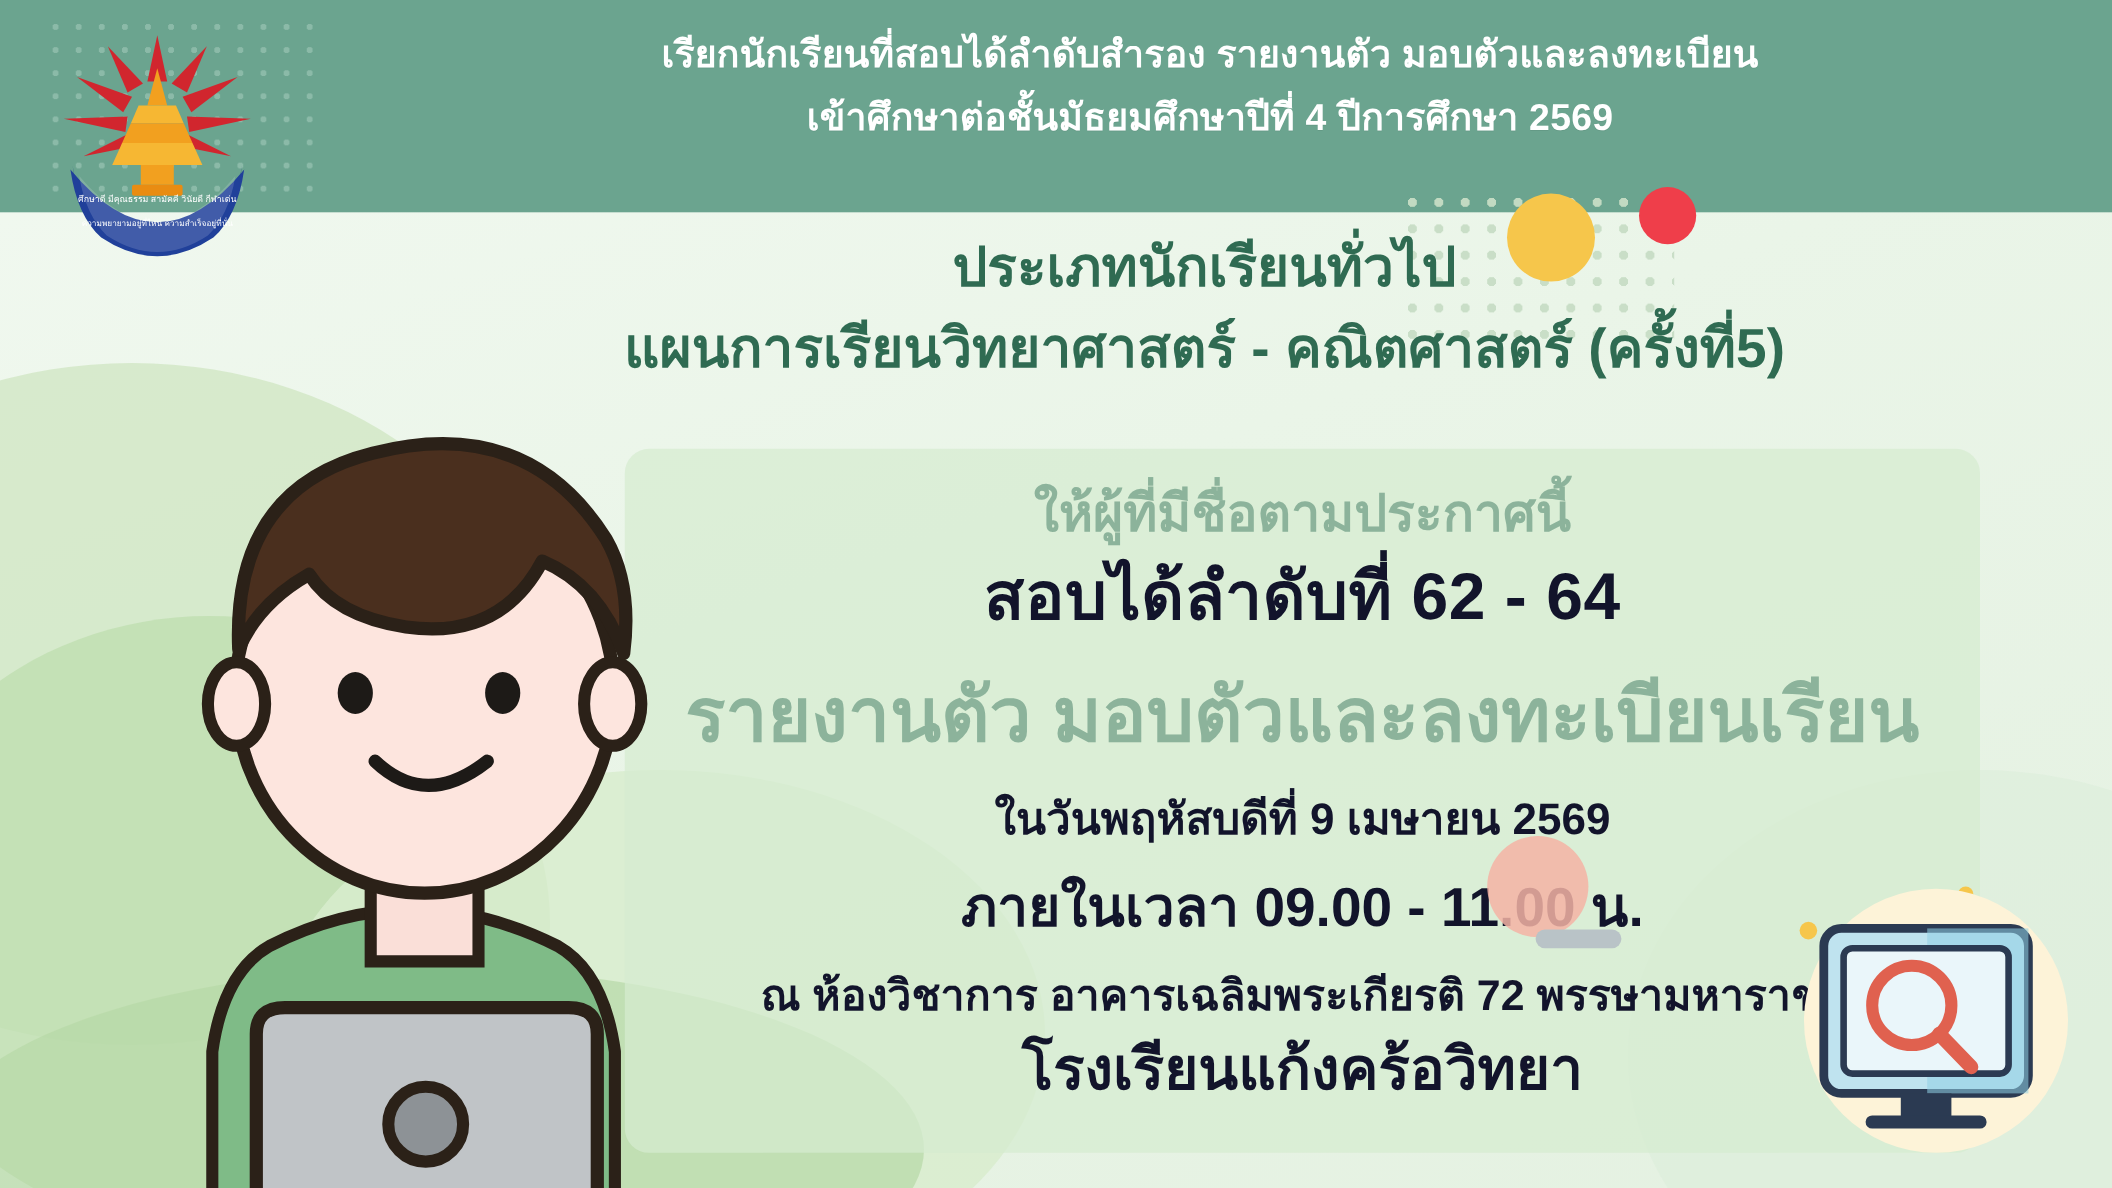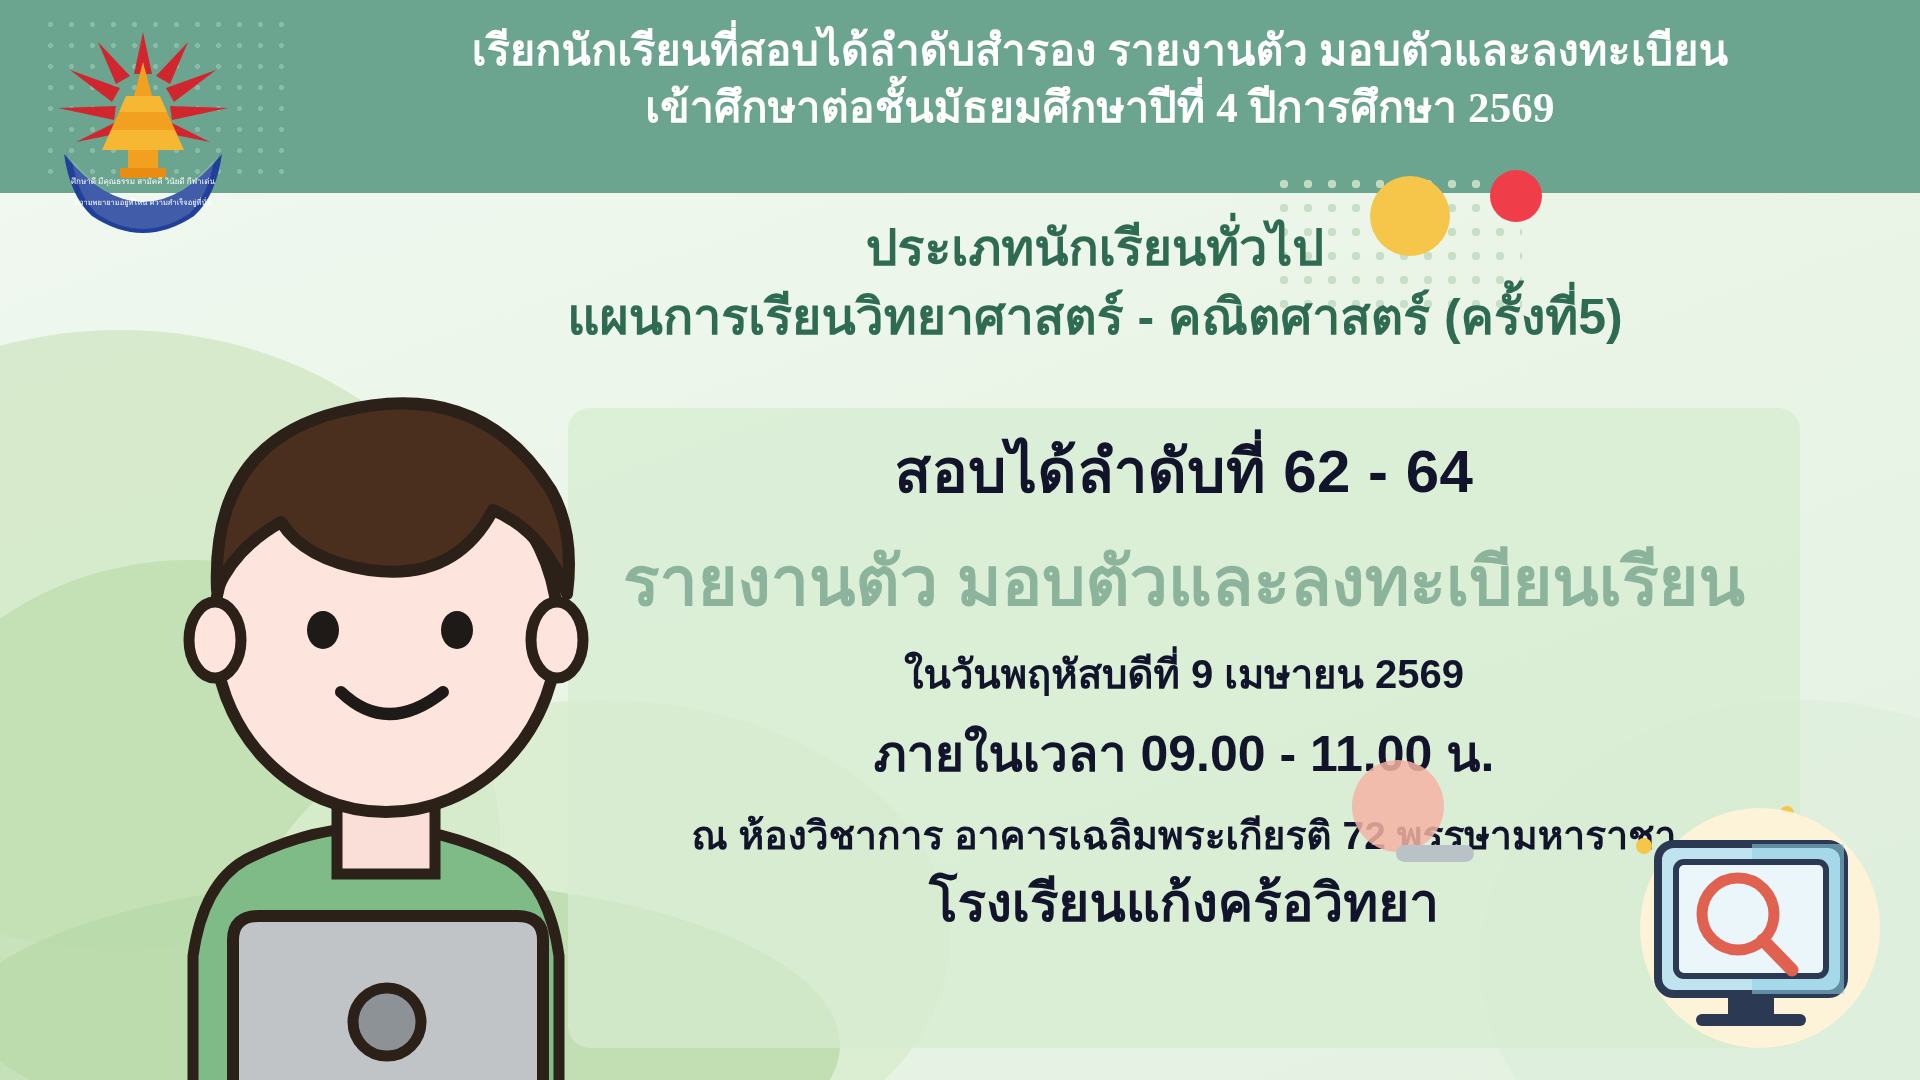--- a/index.html
+++ b/index.html
@@ -21,22 +21,22 @@
   .blob-e { right:-200px; top:700px; width:640px; height:520px; background:#ddeedb; opacity:.7; }
 
   
   .banner { position:absolute; left:0; top:0; width:1920px; height:193px;
             background:#6ba48f; }
   .banner-dots { position:absolute; left:40px; top:14px; width:250px; height:165px;
             background-image:radial-gradient(#8fbcab 2.6px, transparent 2.7px);
             background-size:21px 21px; opacity:.9; }
   .banner-text { position:absolute; left:300px; top:22px; width:1600px;
             text-align:center; color:#ffffff; }
-  .banner-text .line { font-size:43px; font-weight:700; line-height:57px;
-            letter-spacing:.2px; text-shadow:0 1px 0 rgba(0,0,0,.06);font-family:Liberation Serif, serif; }
+  .banner-text .line { font-size:34px; font-weight:700; line-height:57px;
+            letter-spacing:.2px; text-shadow:0 1px 0 rgba(0,0,0,.06); }
 
   
   .emblem { position:absolute; left:48px; top:26px; width:190px; height:235px; }
 
   
   .dots-ur { position:absolute; right:398px; top:172px; width:250px; height:140px;
             background-image:radial-gradient(#c7ddc5 4.2px, transparent 4.4px);
             background-size:24px 24px; opacity:.95; }
   .dot-yellow { position:absolute; right:470px; top:176px; width:80px; height:80px;
             border-radius:50%; background:#f6c64b; }
@@ -49,21 +49,21 @@
   .dot-s2 { position:absolute; right:126px; top:806px; width:14px; height:14px;
             border-radius:50%; background:#f6c64b; }
   .dot-s3 { position:absolute; right:198px; top:892px; width:12px; height:12px;
             border-radius:50%; background:#f19d90; }
   .bar-grey { position:absolute; right:446px; top:845px; width:78px; height:17px;
             border-radius:9px; background:#b9c3c7; }
 
   
   .heading { position:absolute; left:330px; top:214px; width:1530px; text-align:center;
              color:#2f6b52; }
-  .heading .h1 { font-size:50px; font-weight:700; line-height:68px; }
+  .heading .h1 { font-size:50px; font-weight:700; line-height:68px;font-family:Liberation Mono, monospace; }
   .heading .h2 { font-size:50px; font-weight:700; line-height:70px; }
 
   
   .card { position:absolute; left:568px; top:408px; width:1232px; height:640px;
           background:rgba(214,235,208,.72); border-radius:22px; }
 
   .content { position:absolute; left:568px; top:428px; width:1232px;
              text-align:center; }
   .content .ln { line-height:1.33; }
   .ln-note      { font-size:47px; font-weight:700; color:#8cb39b; margin-top:8px; }
@@ -134,20 +134,21 @@
   <div class="dot-red"></div>
 
   <div class="heading">
     <div class="h1">ประเภทนักเรียนทั่วไป</div>
     <div class="h2">แผนการเรียนวิทยาศาสตร์ - คณิตศาสตร์ (ครั้งที่5)</div>
   </div>
 
   <div class="card"></div>
 
   <div class="content">
+    <div class="ln ln-note">ให้ผู้ที่มีชื่อตามประกาศนี้</div>
     <div class="ln ln-rank">สอบได้ลำดับที่ 62 - 64</div>
     <div class="ln ln-report">รายงานตัว มอบตัวและลงทะเบียนเรียน</div>
     <div class="ln ln-date">ในวันพฤหัสบดีที่ 9 เมษายน 2569</div>
     <div class="ln ln-time">ภายในเวลา 09.00 - 11.00 น.</div>
     <div class="ln ln-place">ณ ห้องวิชาการ อาคารเฉลิมพระเกียรติ 72 พรรษามหาราชา</div>
     <div class="ln ln-school">โรงเรียนแก้งคร้อวิทยา</div>
   </div>
 
   <div class="dot-peach"></div>
   <div class="bar-grey"></div>

